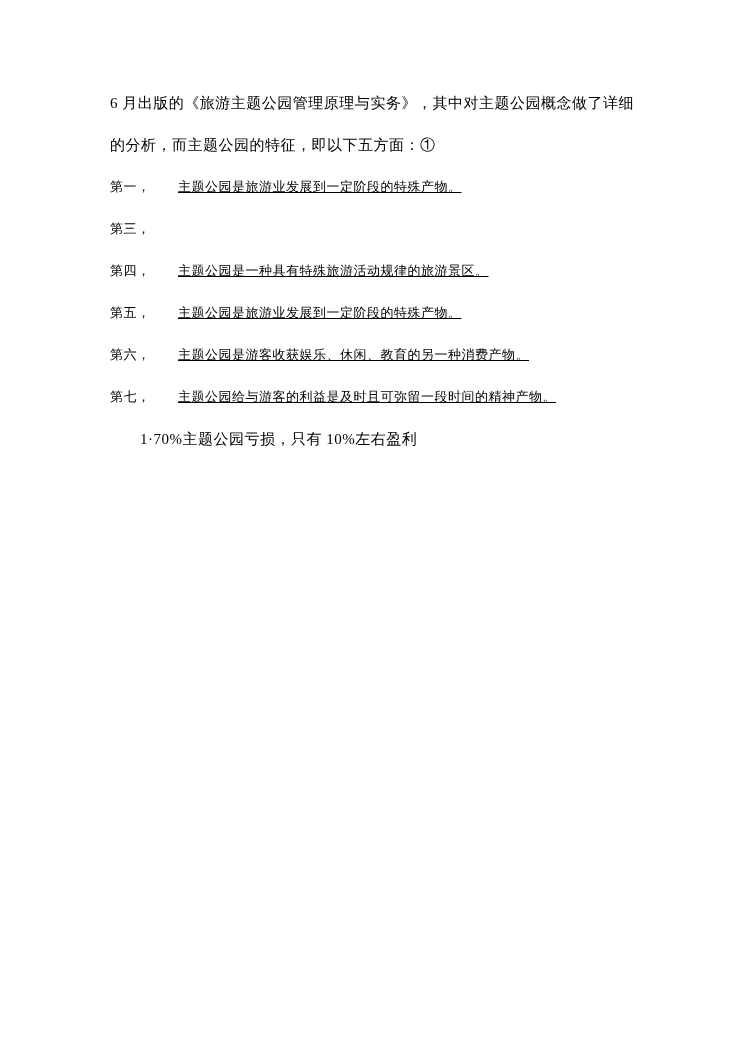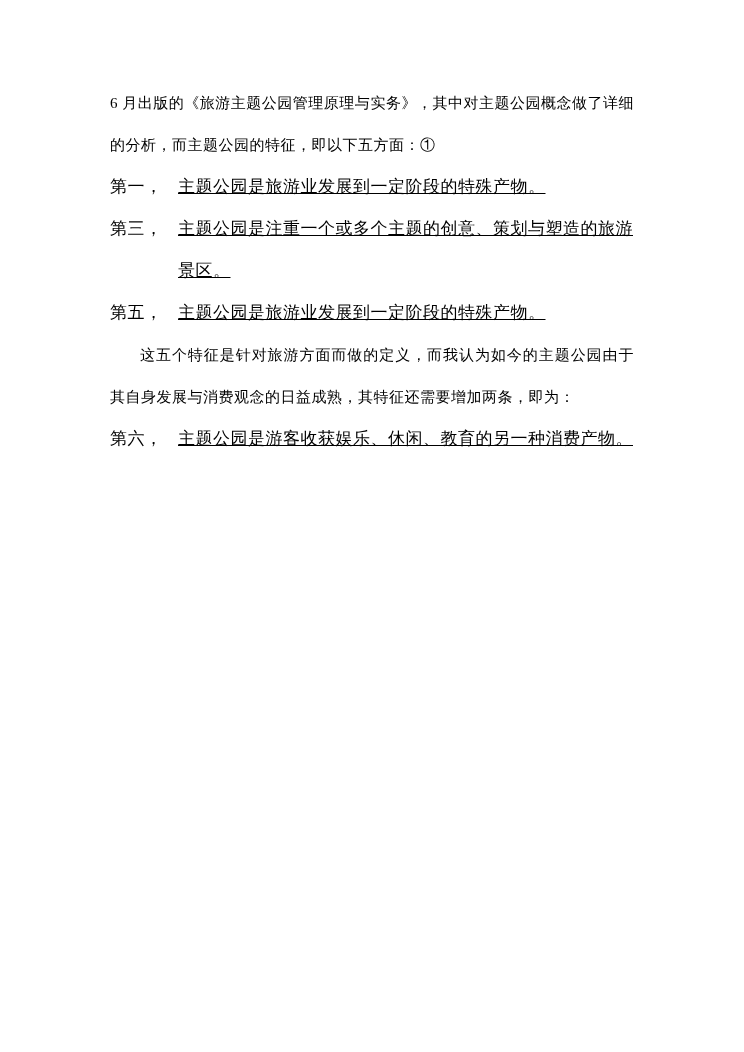--- a/index.html
+++ b/index.html
@@ -21,21 +21,21 @@
   .para {
     margin: 0;
     font-size: 15px;
     line-height: 42px;
     text-align: justify;
     letter-spacing: 0.5px;
   }
   .para.indent { text-indent: 2em; }
   .list-item {
     display: flex;
-    font-size: 17px;
+    font-size: 13px;
     line-height: 42px;
     letter-spacing: 0.5px;
   }
   .list-label { flex: 0 0 68px; }
   .list-text { flex: 1 1 auto; text-decoration: underline; }
   .heading {
     margin: 0;
     font-size: 19px;
     font-weight: bold;
     line-height: 46px;
@@ -46,24 +46,31 @@
 <body>
 
 <div class="page" id="doc-root">
     <p class="para">6 月出版的《旅游主题公园管理原理与实务》，其中对主题公园概念做了详细的分析，而主题公园的特征，即以下五方面：①</p>
     <div class="list-item">
       <span class="list-label">第一，</span>
       <span class="list-text">主题公园是旅游业发展到一定阶段的特殊产物。</span>
     </div>
     <div class="list-item">
       <span class="list-label">第三，</span>
-      <span class="list-text">主题公园是注重一个或多个主题的创意、策划与塑造的旅游景区。</span>
+    </div>
+    <div class="list-item">
+      <span class="list-label">第四，</span>
+      <span class="list-text">主题公园是一种具有特殊旅游活动规律的旅游景区。</span>
     </div>
     <div class="list-item">
       <span class="list-label">第五，</span>
       <span class="list-text">主题公园是旅游业发展到一定阶段的特殊产物。</span>
     </div>
-    <p class="para indent">这五个特征是针对旅游方面而做的定义，而我认为如今的主题公园由于其自身发展与消费观念的日益成熟，其特征还需要增加两条，即为：</p>
     <div class="list-item">
       <span class="list-label">第六，</span>
       <span class="list-text">主题公园是游客收获娱乐、休闲、教育的另一种消费产物。</span>
     </div>
+    <div class="list-item">
+      <span class="list-label">第七，</span>
+      <span class="list-text">主题公园给与游客的利益是及时且可弥留一段时间的精神产物。</span>
+    </div>
+    <p class="para indent">1·70%主题公园亏损，只有 10%左右盈利</p>
   </div>
 
 </body></html>

